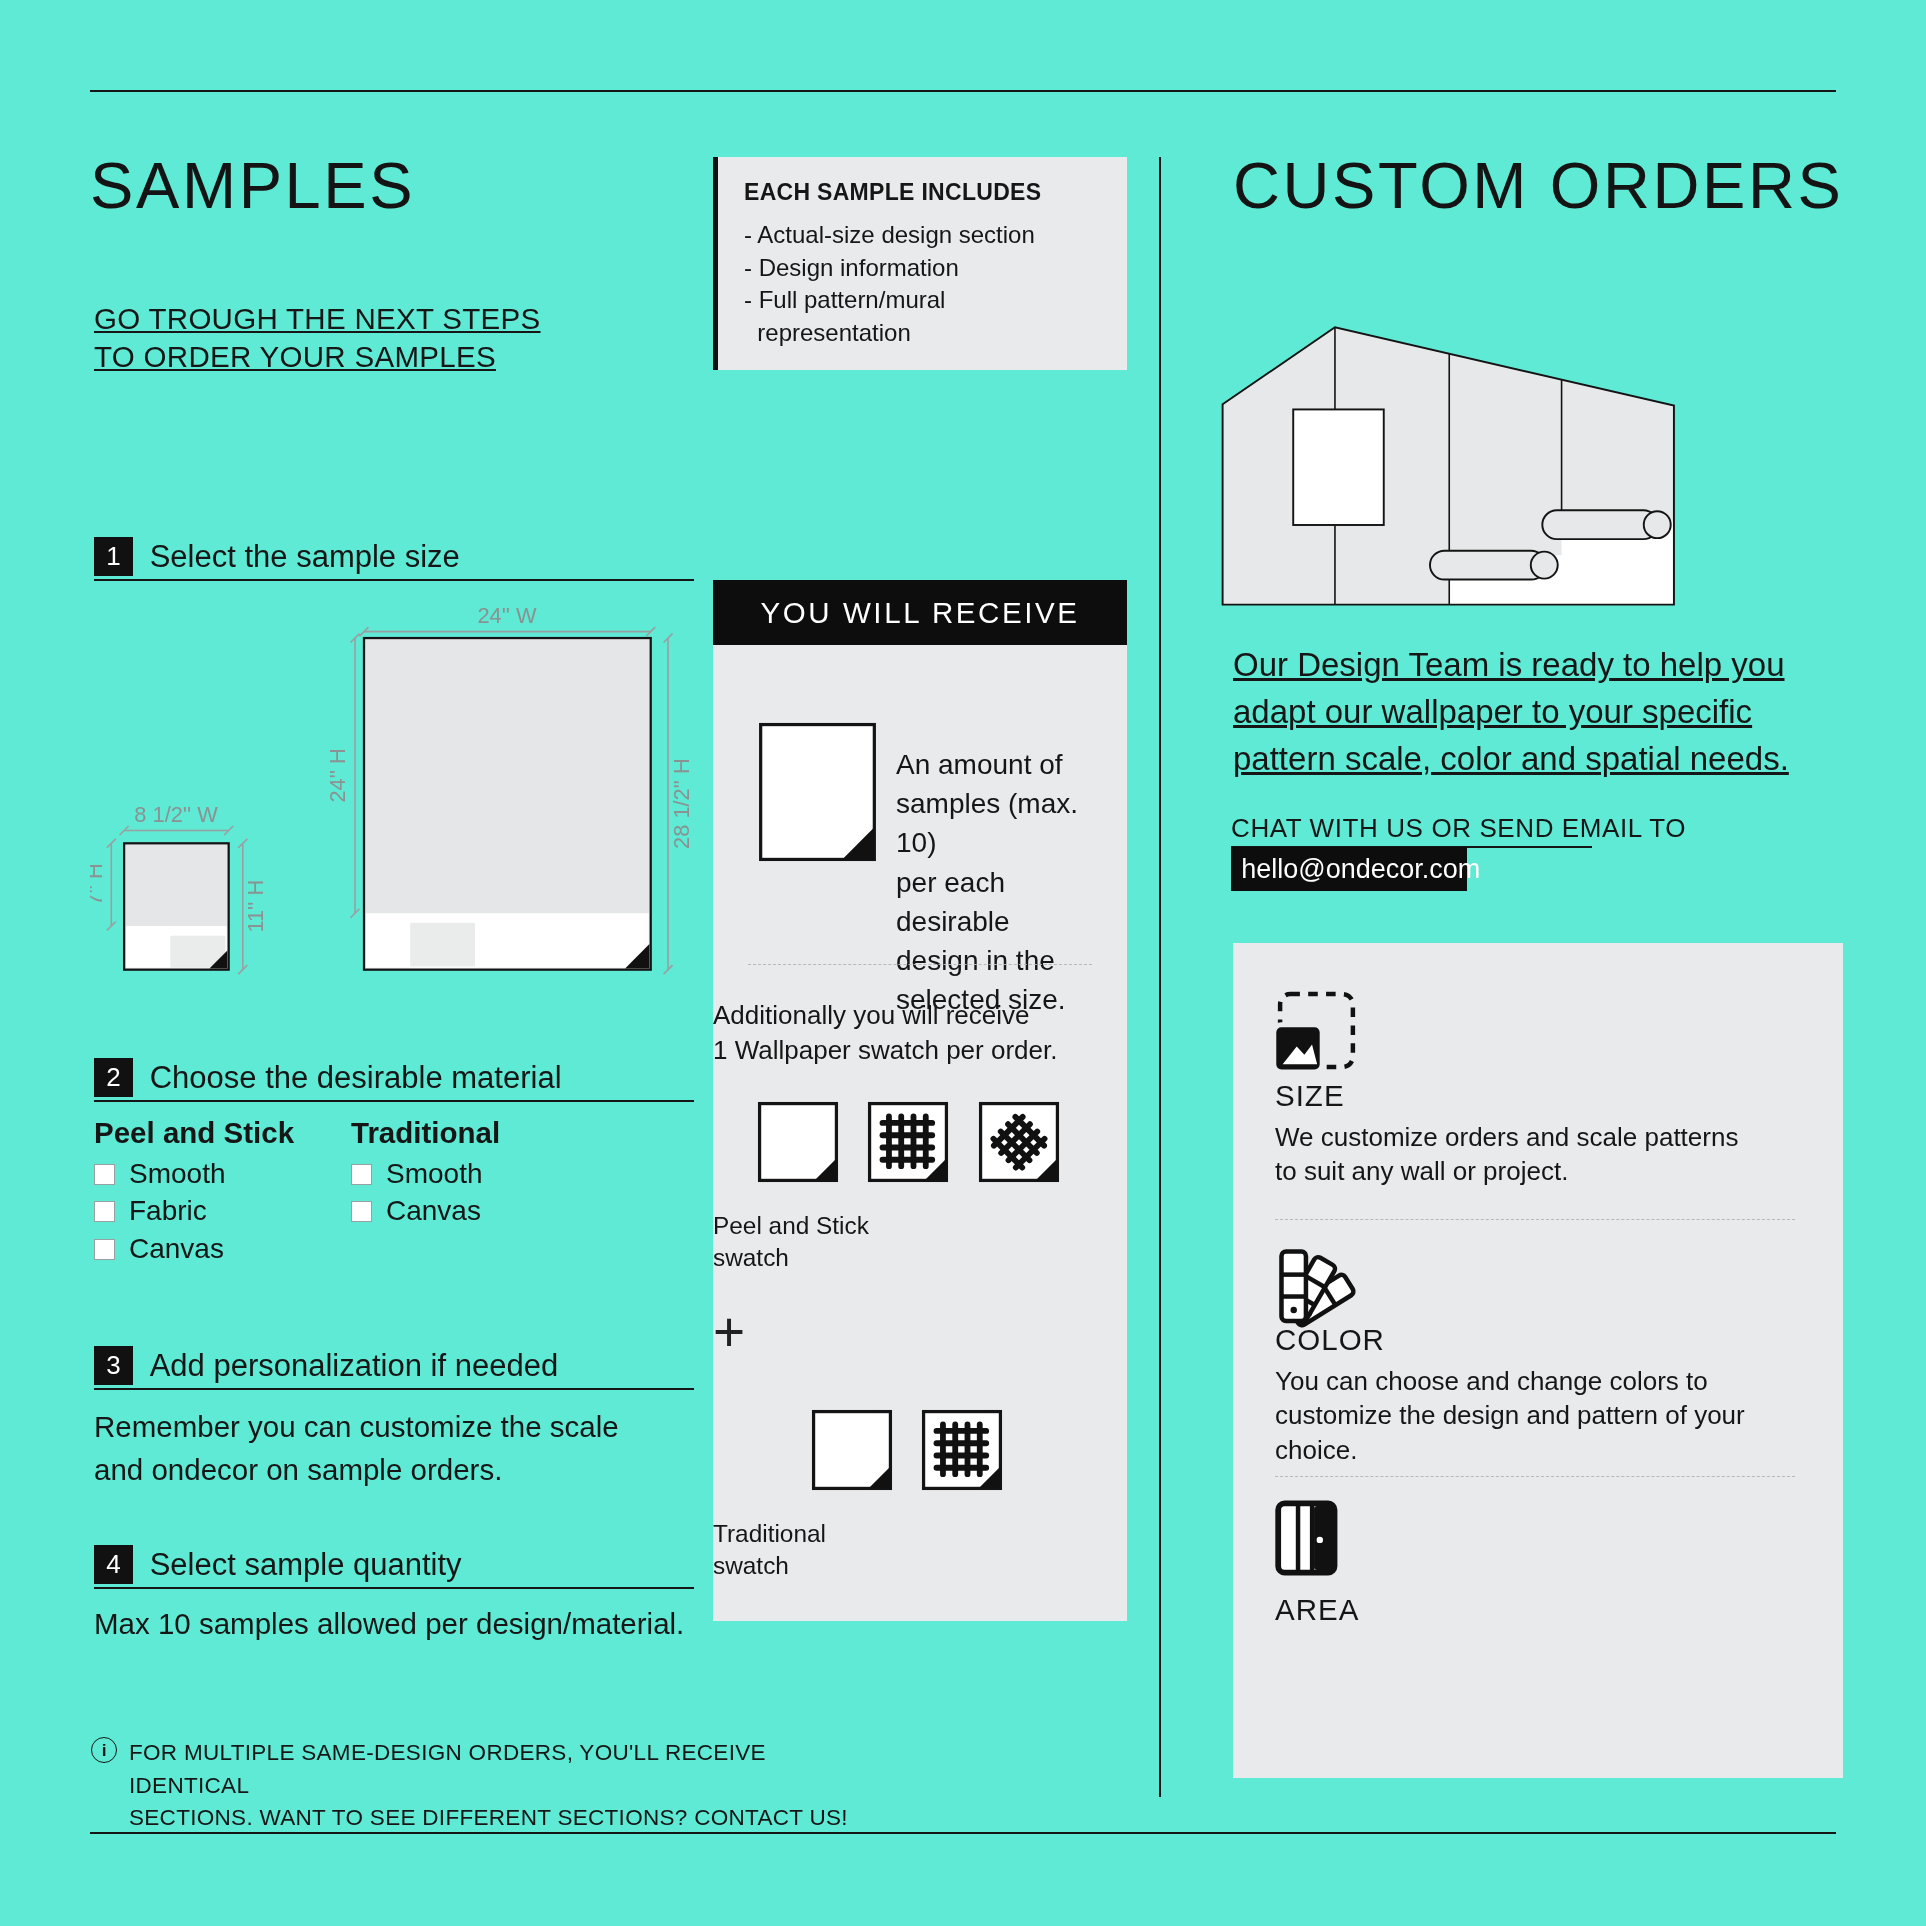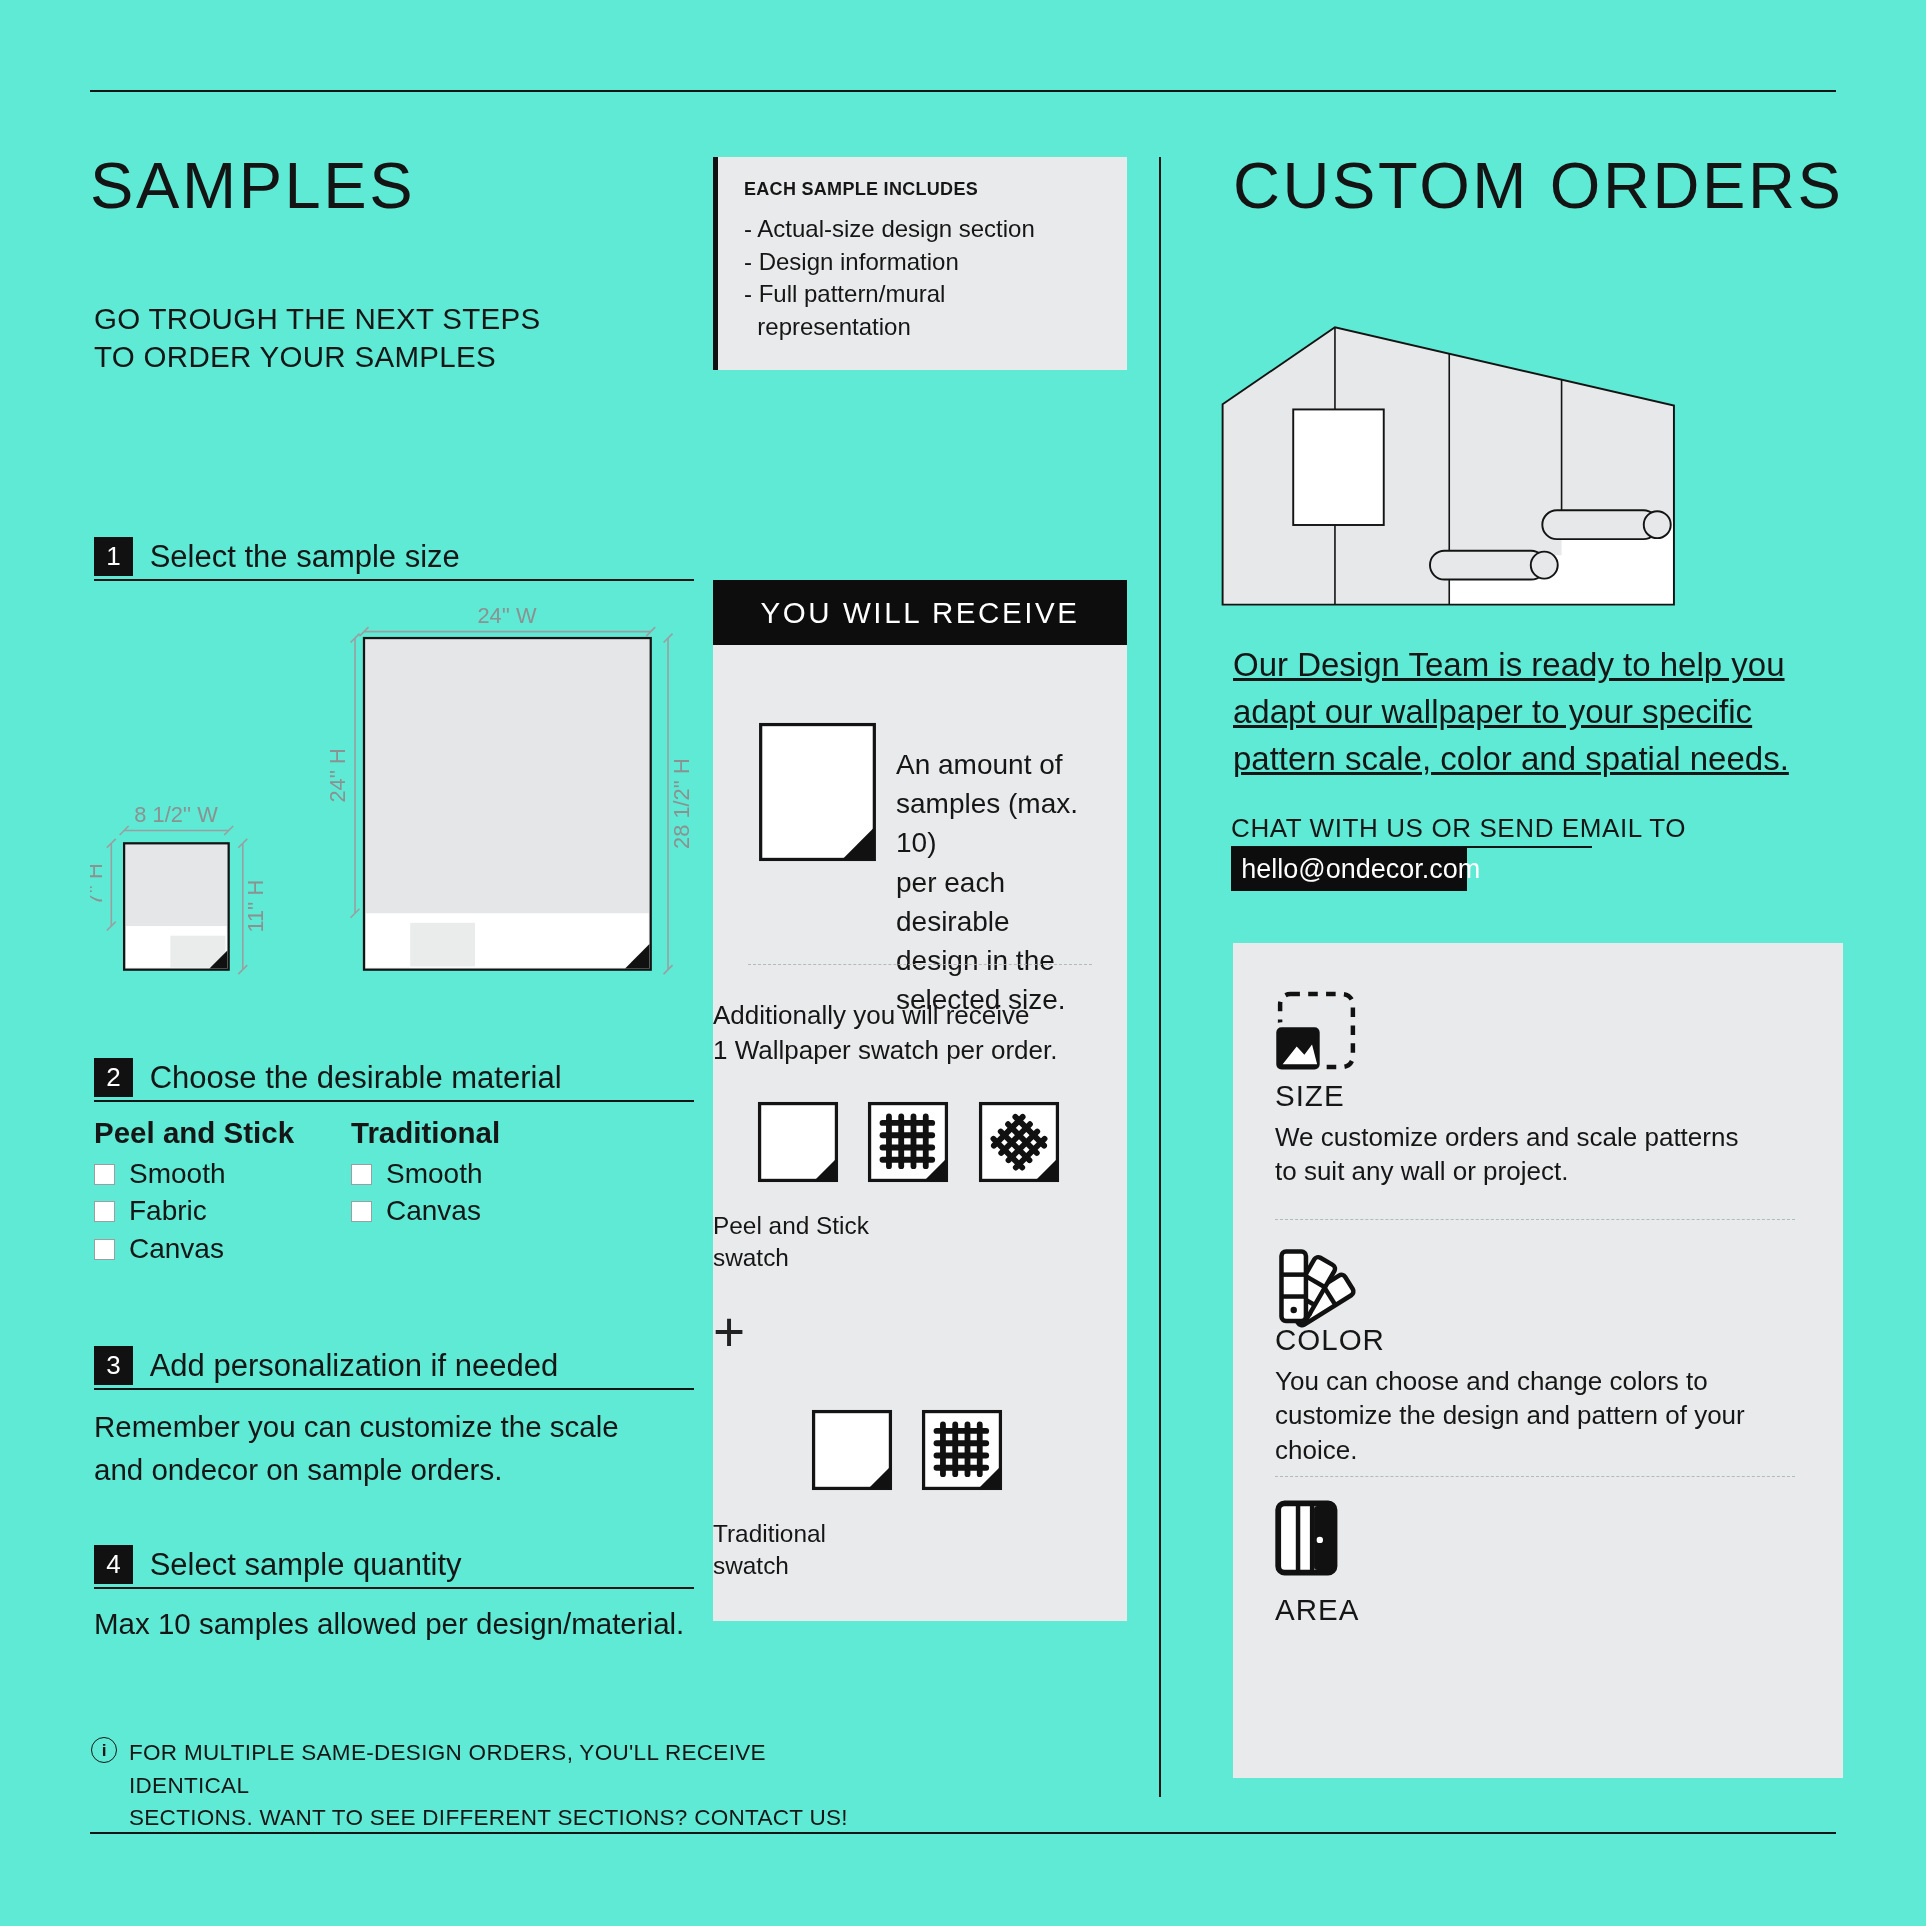--- a/index.html
+++ b/index.html
@@ -21,21 +21,21 @@
   .opt{position:absolute;display:flex;align-items:center;gap:14px;font-size:28px;}
   .cb{width:19px;height:19px;border:1.9px solid #98a0a0;background:#fff;flex:0 0 auto;}
   .para{font-size:29.5px;line-height:1.45;}
   .footnote{font-size:22.5px;line-height:1.45;letter-spacing:0.3px;}
   .info-circle{display:flex;align-items:center;justify-content:center;
     width:24.4px;height:24.4px;border:1.9px solid #161616;border-radius:50%;
     font-size:17.3px;font-weight:700;}
   .includes-box{position:absolute;left:713px;top:157px;width:414px;height:213px;
     background:#e9eaeb;border-left:5.1px solid #111;box-sizing:border-box;
     padding:22px 19px 0 26px;}
-  .includes-title{font-size:18px;font-weight:700;letter-spacing:0.3px;}
+  .includes-title{font-size:23px;font-weight:700;letter-spacing:0.3px;}
   .includes-items{font-size:24px;line-height:1.36;margin-top:13px;}
   .banner{position:absolute;left:713px;top:580px;width:414px;height:65px;background:#0d0d0d;
     color:#fff;font-size:29.5px;letter-spacing:2.6px;display:flex;align-items:center;justify-content:center;}
   .panel{position:absolute;background:#e9eaeb;}
   .desc{font-size:28px;line-height:1.4;}
   .dashed{position:absolute;border-top:1.9px dashed #b3baba;height:0;}
   .center{text-align:left;left:0;right:0;}
   .addl{font-size:26px;line-height:1.35;}
   .swatch-label{font-size:24.4px;line-height:1.3;}
   .cust-body{font-size:33px;line-height:1.42;}
@@ -51,21 +51,21 @@
 <body>
 
 <div id="poster">
 
   <div class="rule" style="left:90px;top:90px;width:1746px;"></div>
   <div class="rule" style="left:90px;top:1832px;width:1746px;"></div>
   <div class="vrule" style="left:1159px;top:157px;height:1640px;"></div>
 
   <div class="abs big-title" style="left:90px;top:148px;">SAMPLES</div>
 
-  <div class="abs intro ml" style="left:94px;top:300px;width:526px;">GO TROUGH THE NEXT STEPS
+  <div class="abs intro ml" style="left:94px;top:300px;width:526px;text-decoration:underline;">GO TROUGH THE NEXT STEPS
 TO ORDER YOUR SAMPLES</div>
 
   <div class="step" style="left:94px;top:537px;">
     <div class="step-num">1</div>
     <div class="step-label">Select the sample size</div>
   </div>
   <div class="rule" style="left:94px;top:579px;width:600px;"></div>
 
   <svg class="abs" style="left:90px;top:597px;" width="616" height="449" viewBox="0 0 960 700">
 

